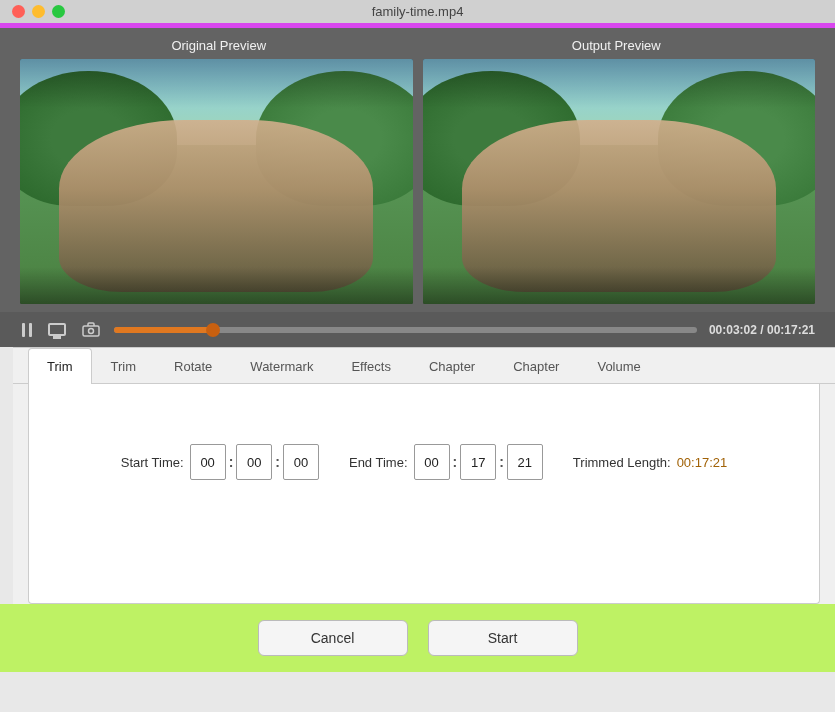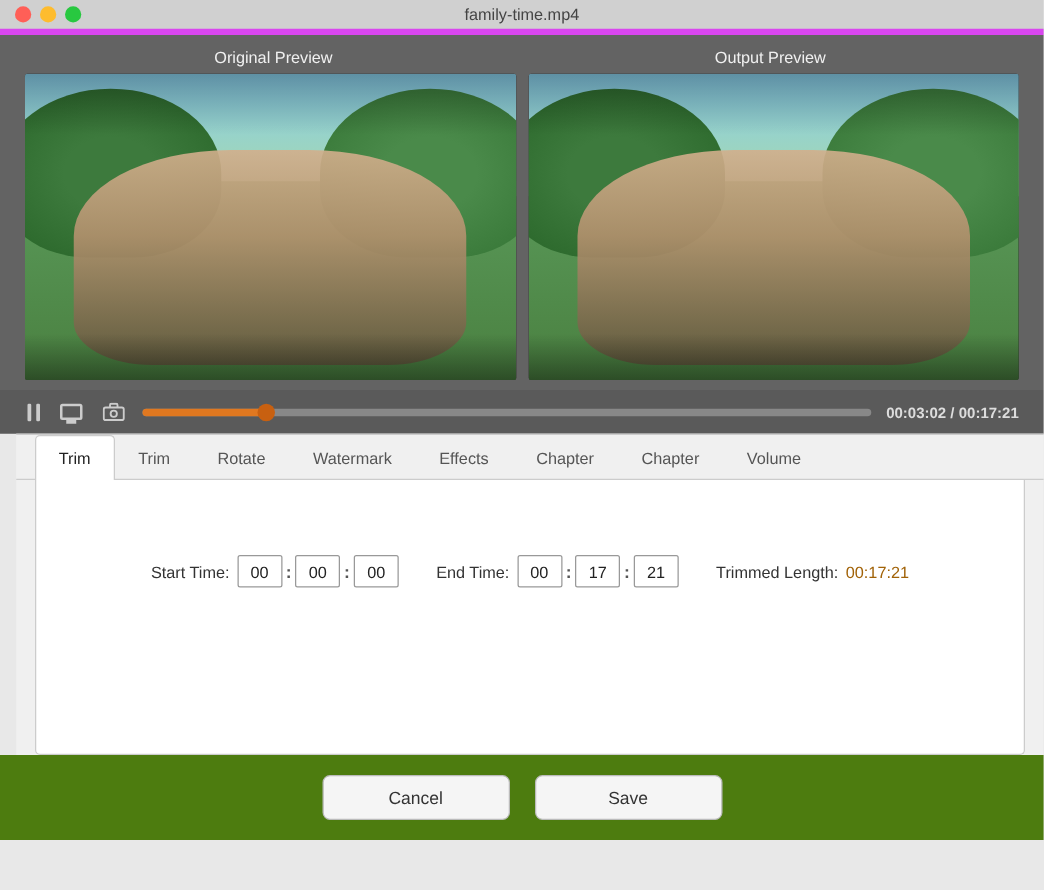--- a/index.html
+++ b/index.html
@@ -237,21 +237,21 @@
     }
 
     .time-fields {
       display: flex;
       align-items: center;
       gap: 3px;
     }
 
     .time-field {
       width: 36px;
-      height: 26px;
+      height: 36px;
       border: 1px solid #999;
       text-align: center;
       font-size: 13px;
       border-radius: 2px;
       background: #fff;
       color: #222;
     }
 
     .time-sep {
       font-size: 14px;
@@ -291,21 +291,21 @@
       border-radius: 4px;
       cursor: pointer;
     }
 
     
     .bottom-bar {
       display: flex;
       justify-content: center;
       gap: 20px;
       padding: 16px 20px;
-      background: #4d7c0f;
+      background: #bef264;
     }
 
     .bottom-btn {
       width: 150px;
       height: 36px;
       border: 1px solid #bbb;
       background: #f5f5f5;
       font-size: 14px;
       color: #333;
       border-radius: 6px;
@@ -515,14 +515,14 @@
         <span class="trimmed-label">Trimmed Length:</span>
         <span class="trimmed-value">00:17:21</span>
       </div>
     </div>
 
   </div>
 </div>
 
 <div class="bottom-bar">
   <button class="bottom-btn">Cancel</button>
-  <button class="bottom-btn">Save</button>
+  <button class="bottom-btn">Start</button>
 </div>
 
 </body></html>

